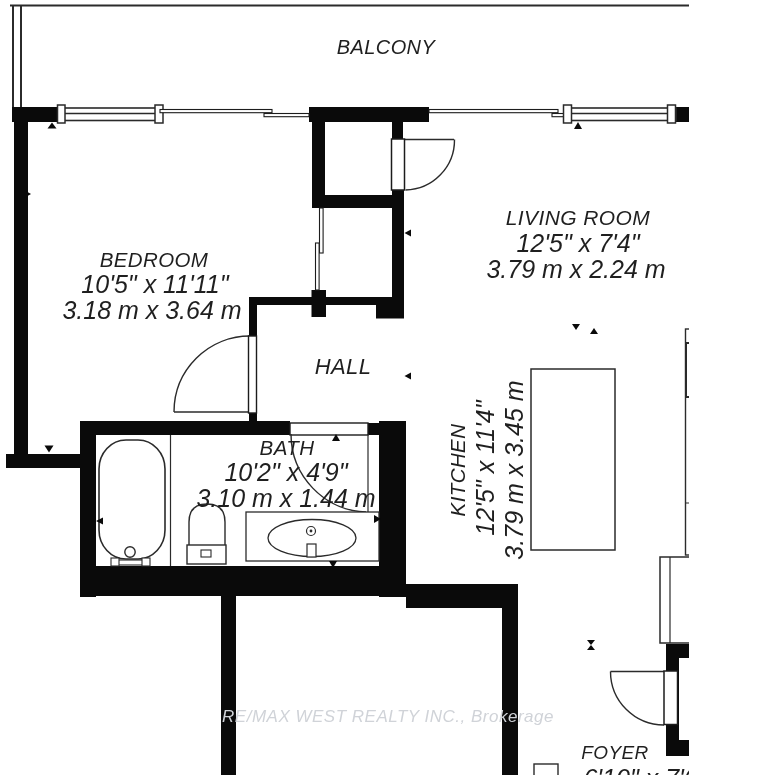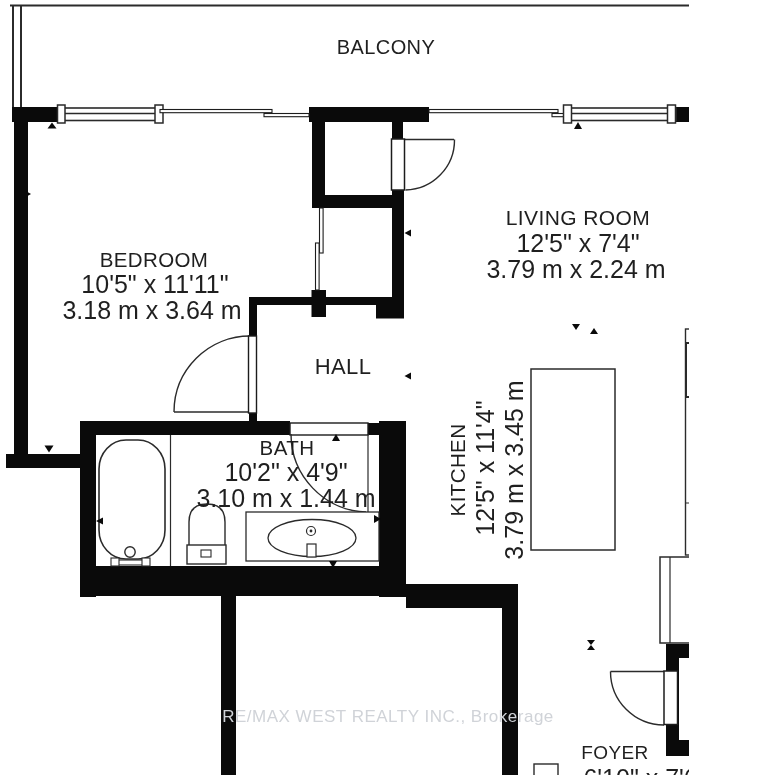--- a/index.html
+++ b/index.html
@@ -1,17 +1,17 @@
 <!DOCTYPE html>
 <html><head>
 <meta charset="utf-8">
 <style>
 html,body{margin:0;padding:0;background:#ffffff;}
 #plan{width:689px;height:775px;position:relative;overflow:hidden;background:#fef9c3;
-font-family:"Liberation Sans", sans-serif;}
+font-family:"Liberation Sans", sans-serif;font-style:italic;}
 svg{position:absolute;left:0;top:0;filter:blur(0.4px);}
 .lbl{fill:#1f1f1f;font-family:"Liberation Sans",sans-serif;}
 </style>
 </head>
 <body>
 <div id="plan">
 <svg width="775" height="775" viewBox="0 0 775 775">
 
 <rect x="0" y="0" width="775" height="775" fill="#ffffff"></rect>
 

